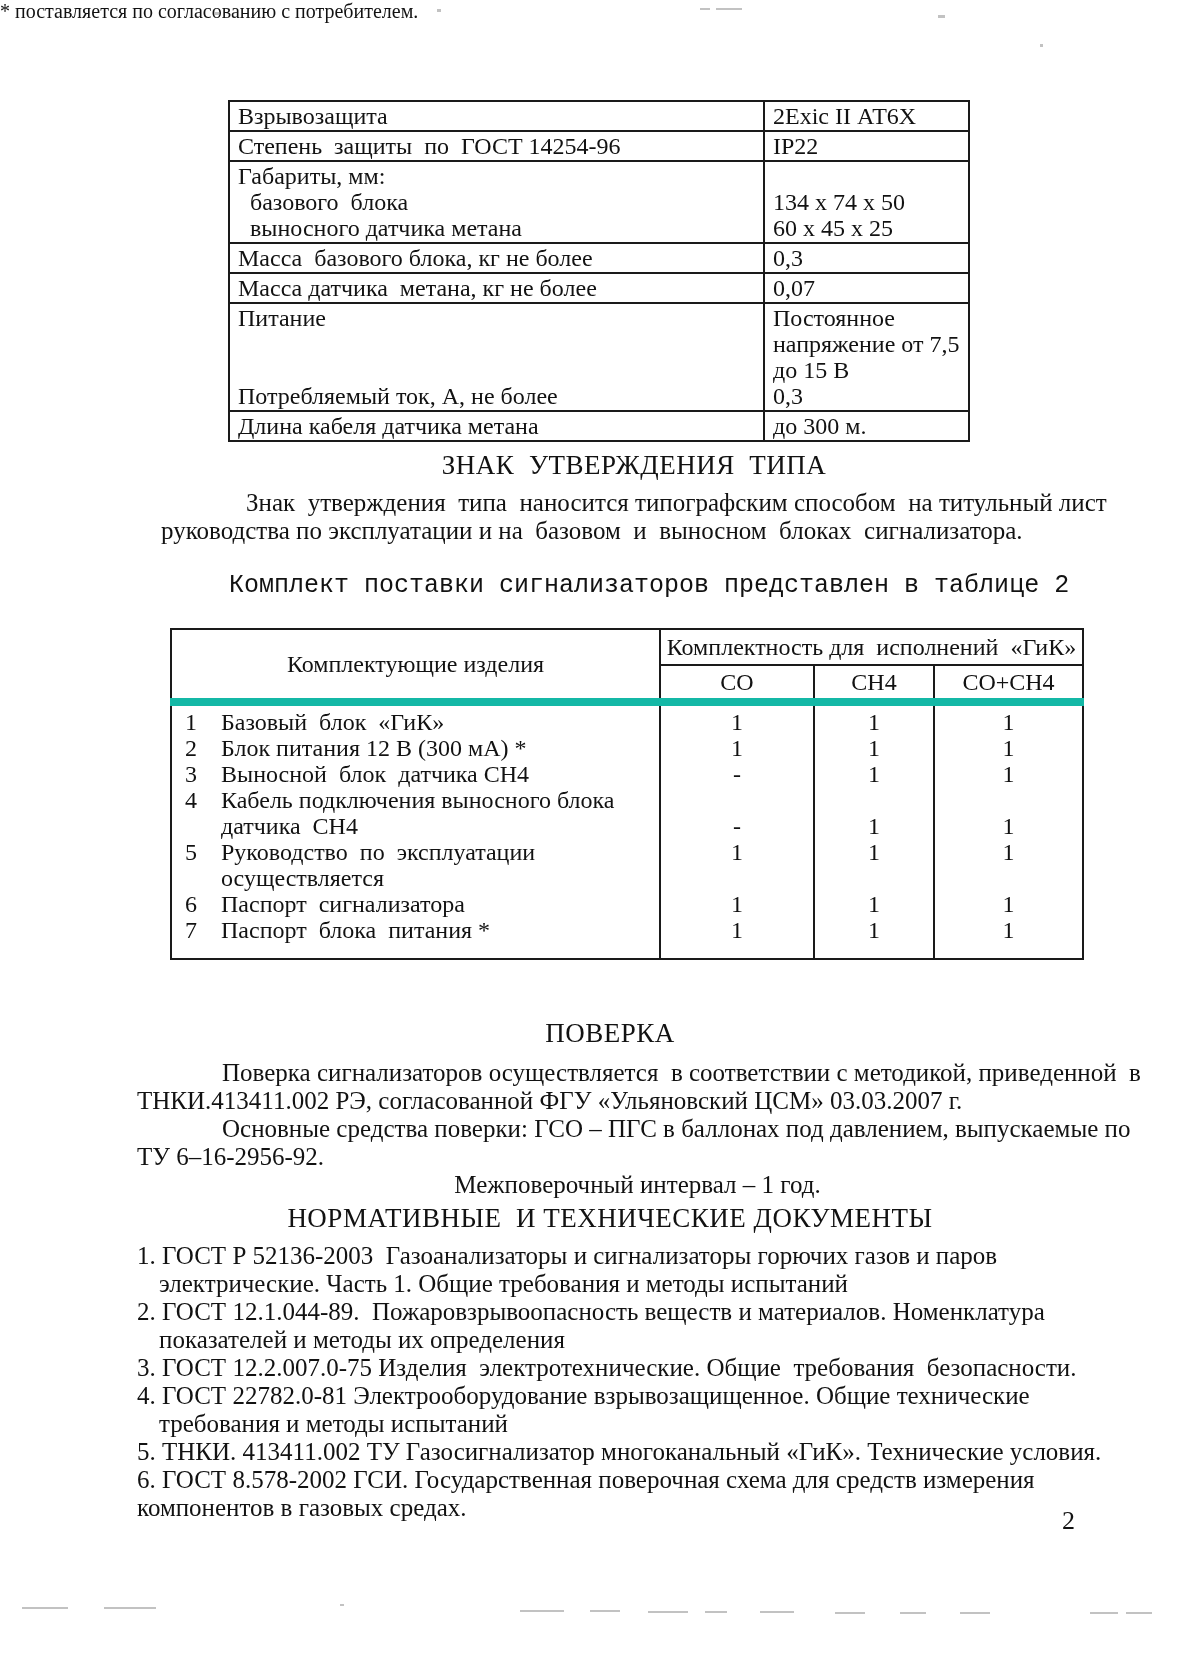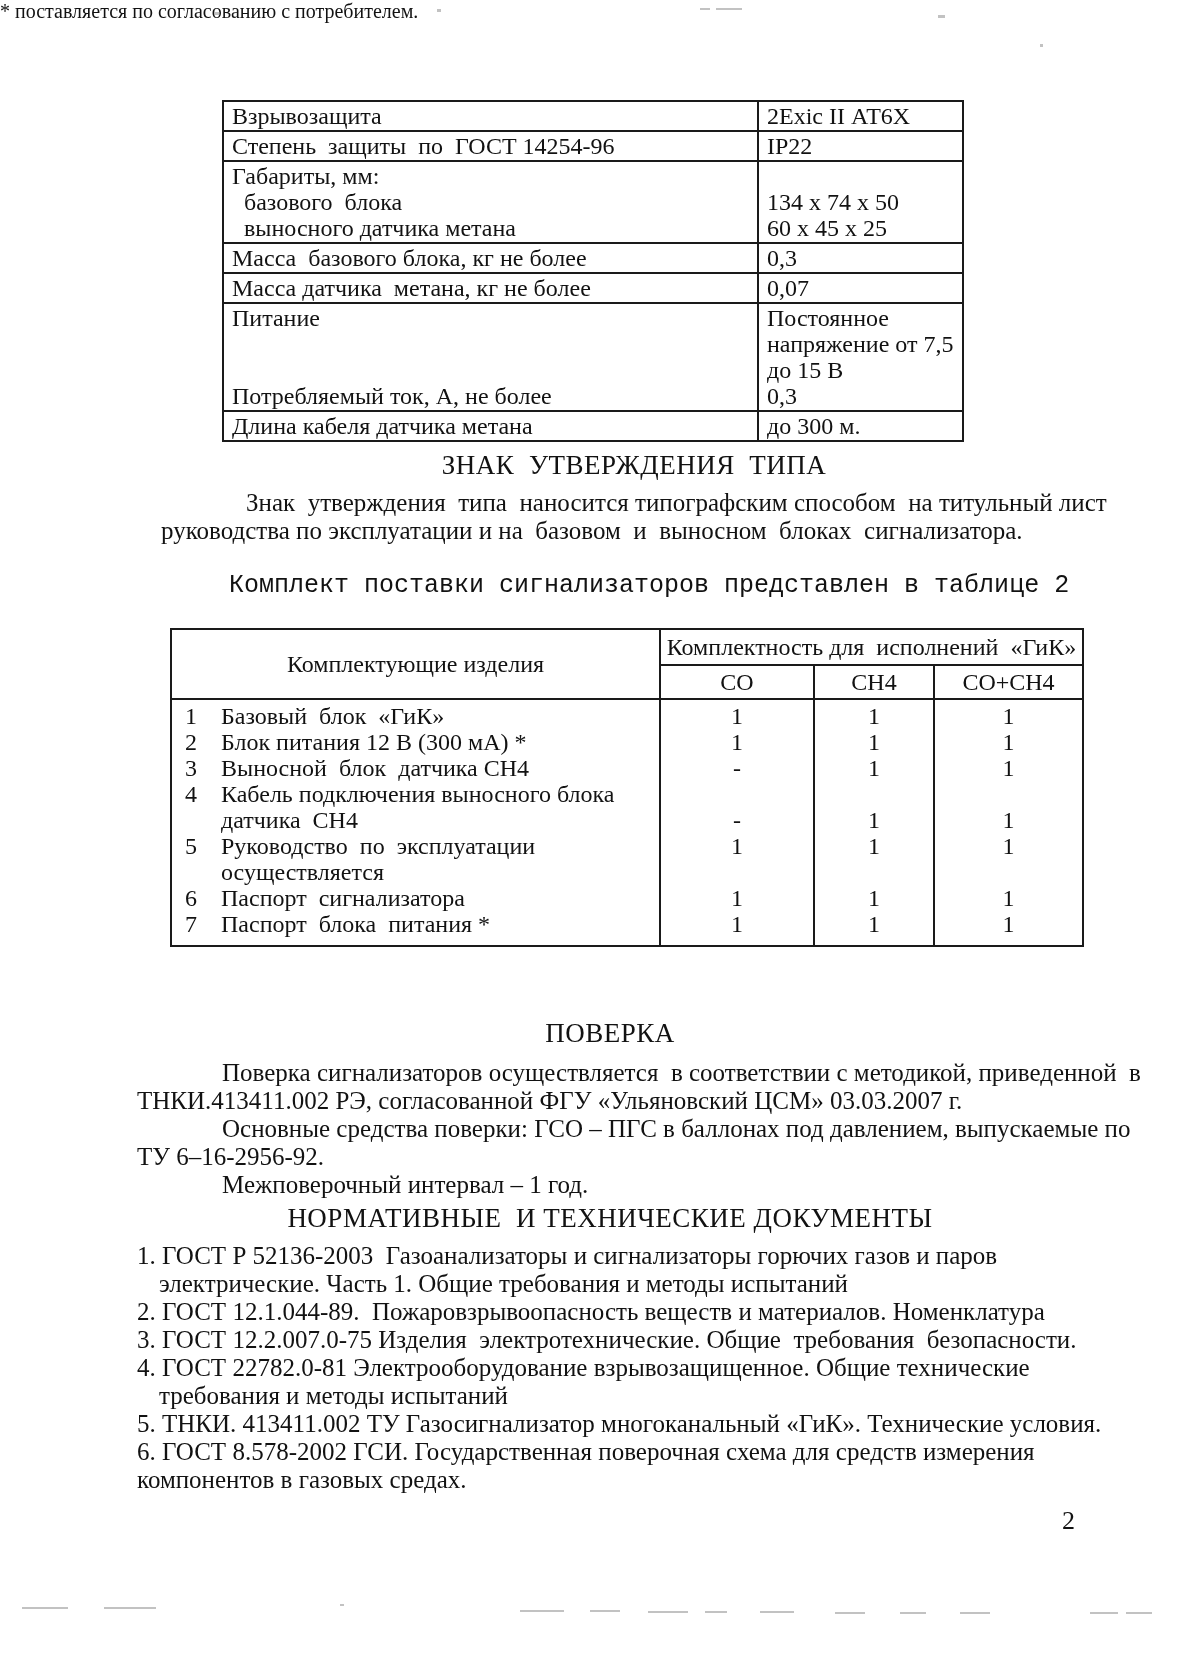--- a/index.html
+++ b/index.html
@@ -11,44 +11,44 @@
     color:#121212;
     overflow:hidden;
   }
 
   
   .heading {
     font-size:27px; font-weight:normal; letter-spacing:0.5px;
     text-align:center; padding-left:30px; white-space:pre;
   }
   .pline { font-size:25px; line-height:28px; white-space:pre; }
-  .pline.indent { padding-left:85px; }
+  .pline.indent { padding-left:85px;text-align:center; }
   .pline.cont   { padding-left:22px; }
 
   
   .t1 {
-    position:absolute; top:100px; left:222px;
+    position:absolute; top:100px; left:228px;
     border-collapse:collapse; table-layout:fixed;
     font-size:24px;
   }
   .t1 td { border:2px solid #1a1a1a; padding:1px 8px; vertical-align:top; }
   .t1 .ln { height:26px; line-height:26px; white-space:pre; }
   .t1 .ln.sub { padding-left:12px; }
 
   
   .t2 {
     position:absolute; top:628px; left:170px;
     border-collapse:collapse; table-layout:fixed;
     font-size:24px;
   }
   .t2 td { border:2px solid #1a1a1a; vertical-align:middle; }
   .t2 .hitems { text-align:center; font-size:24px; }
   .t2 .hgroup { text-align:center; height:32px; white-space:pre; }
   .t2 .hcol   { text-align:center; height:30px; }
-  .t2 .bodycell { border-top:1px solid #14b8a6; padding:3px 0 8px 0; vertical-align:top; }
+  .t2 .bodycell { border-top:8px solid #14b8a6; padding:3px 0 15px 0; vertical-align:top; }
   .t2 .ln { height:26px; line-height:26px; white-space:pre; }
   .t2 .desc .ln { padding-left:13px; }
   .t2 .no { display:inline-block; width:36px; }
   .t2 .c .ln { text-align:center; }
 
   
   .sec { position:absolute; left:137px; width:916px; }
   #sec-approval      { top:450px;margin-left:24px; }
   #sec-completeness  { top:564px; }
   #footnote          { top:966px; left:131px; font-size:20px; white-space:pre; }
@@ -251,20 +251,21 @@
     <div class="pline">ТУ 6–16-2956-92.</div>
     <div class="pline indent">Межповерочный интервал – 1 год.</div>
   </div>
 
   <div class="sec" id="sec-documents">
     <div class="heading">НОРМАТИВНЫЕ  И ТЕХНИЧЕСКИЕ ДОКУМЕНТЫ</div>
     <div class="gap-s"></div>
     <div class="pline">1. ГОСТ Р 52136-2003  Газоанализаторы и сигнализаторы горючих газов и паров</div>
     <div class="pline cont">электрические. Часть 1. Общие требования и методы испытаний</div>
     <div class="pline">2. ГОСТ 12.1.044-89.  Пожаровзрывоопасность веществ и материалов. Номенклатура</div>
+    <div class="pline cont">показателей и методы их определения</div>
     <div class="pline">3. ГОСТ 12.2.007.0-75 Изделия  электротехнические. Общие  требования  безопасности.</div>
     <div class="pline">4. ГОСТ 22782.0-81 Электрооборудование взрывозащищенное. Общие технические</div>
     <div class="pline cont">требования и методы испытаний</div>
     <div class="pline">5. ТНКИ. 413411.002 ТУ Газосигнализатор многоканальный «ГиК». Технические условия.</div>
     <div class="pline">6. ГОСТ 8.578-2002 ГСИ. Государственная поверочная схема для средств измерения</div>
     <div class="pline">компонентов в газовых средах.</div>
   </div>
 
   <div id="page-number">2</div>
 

